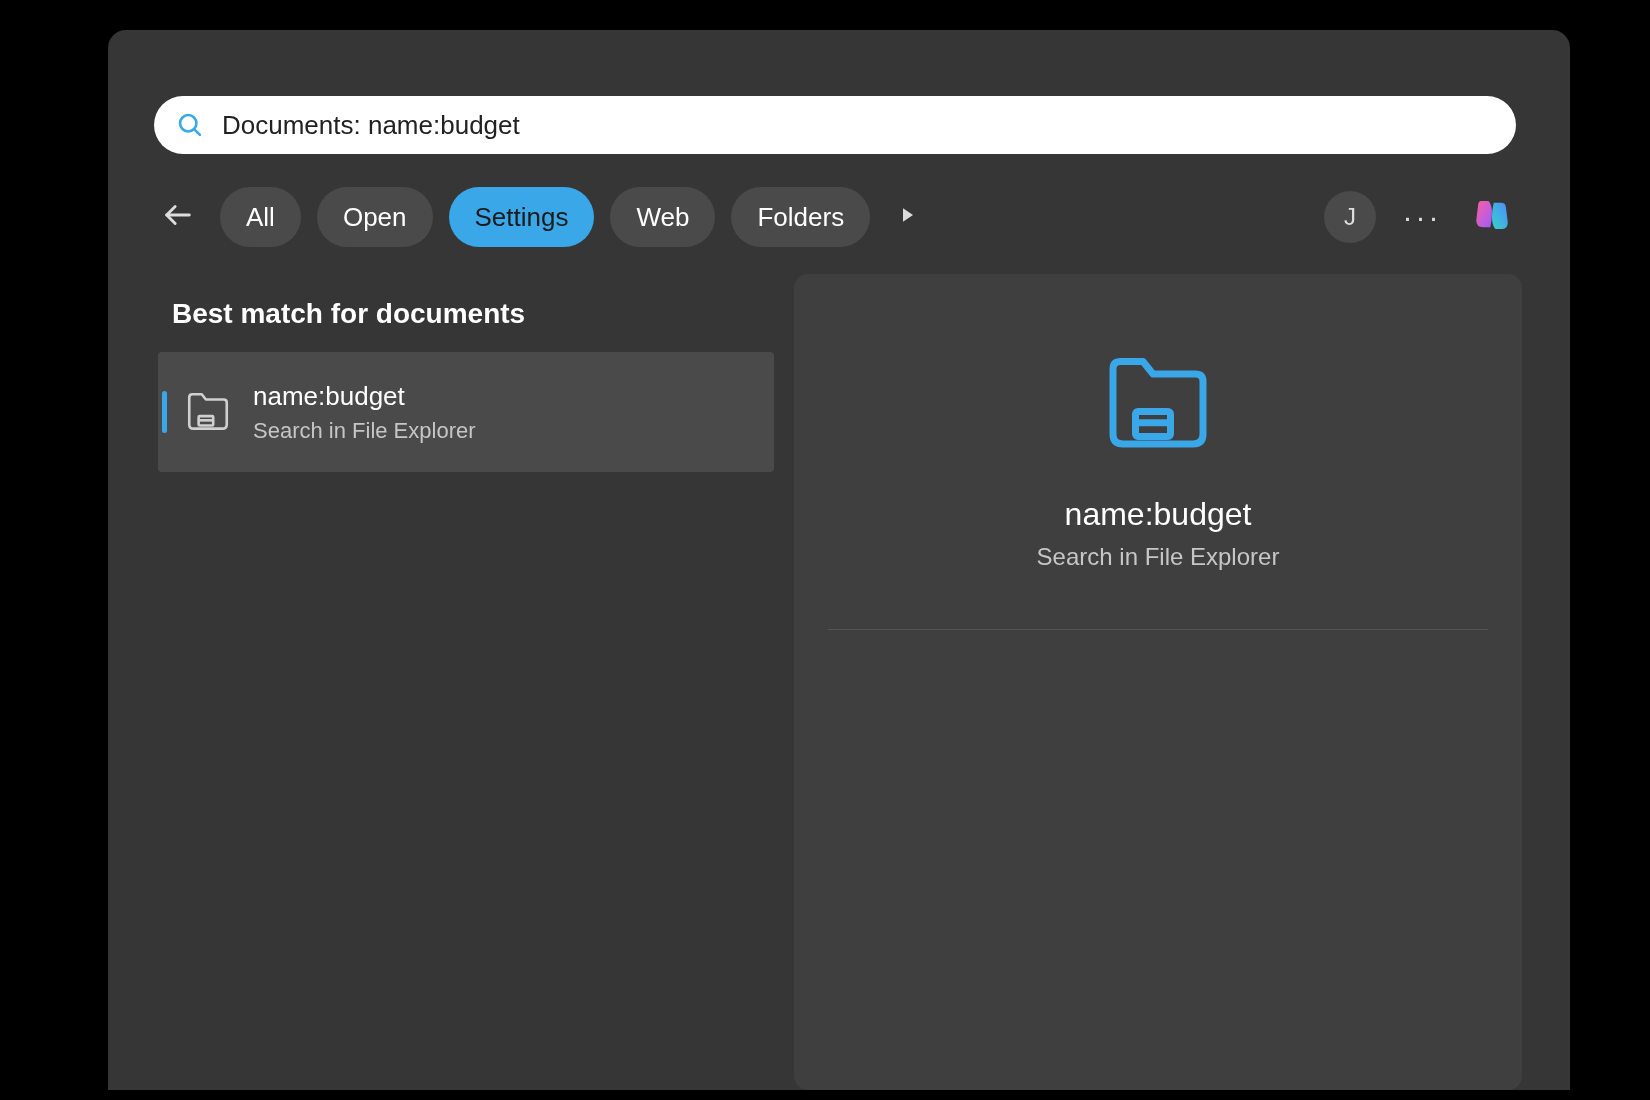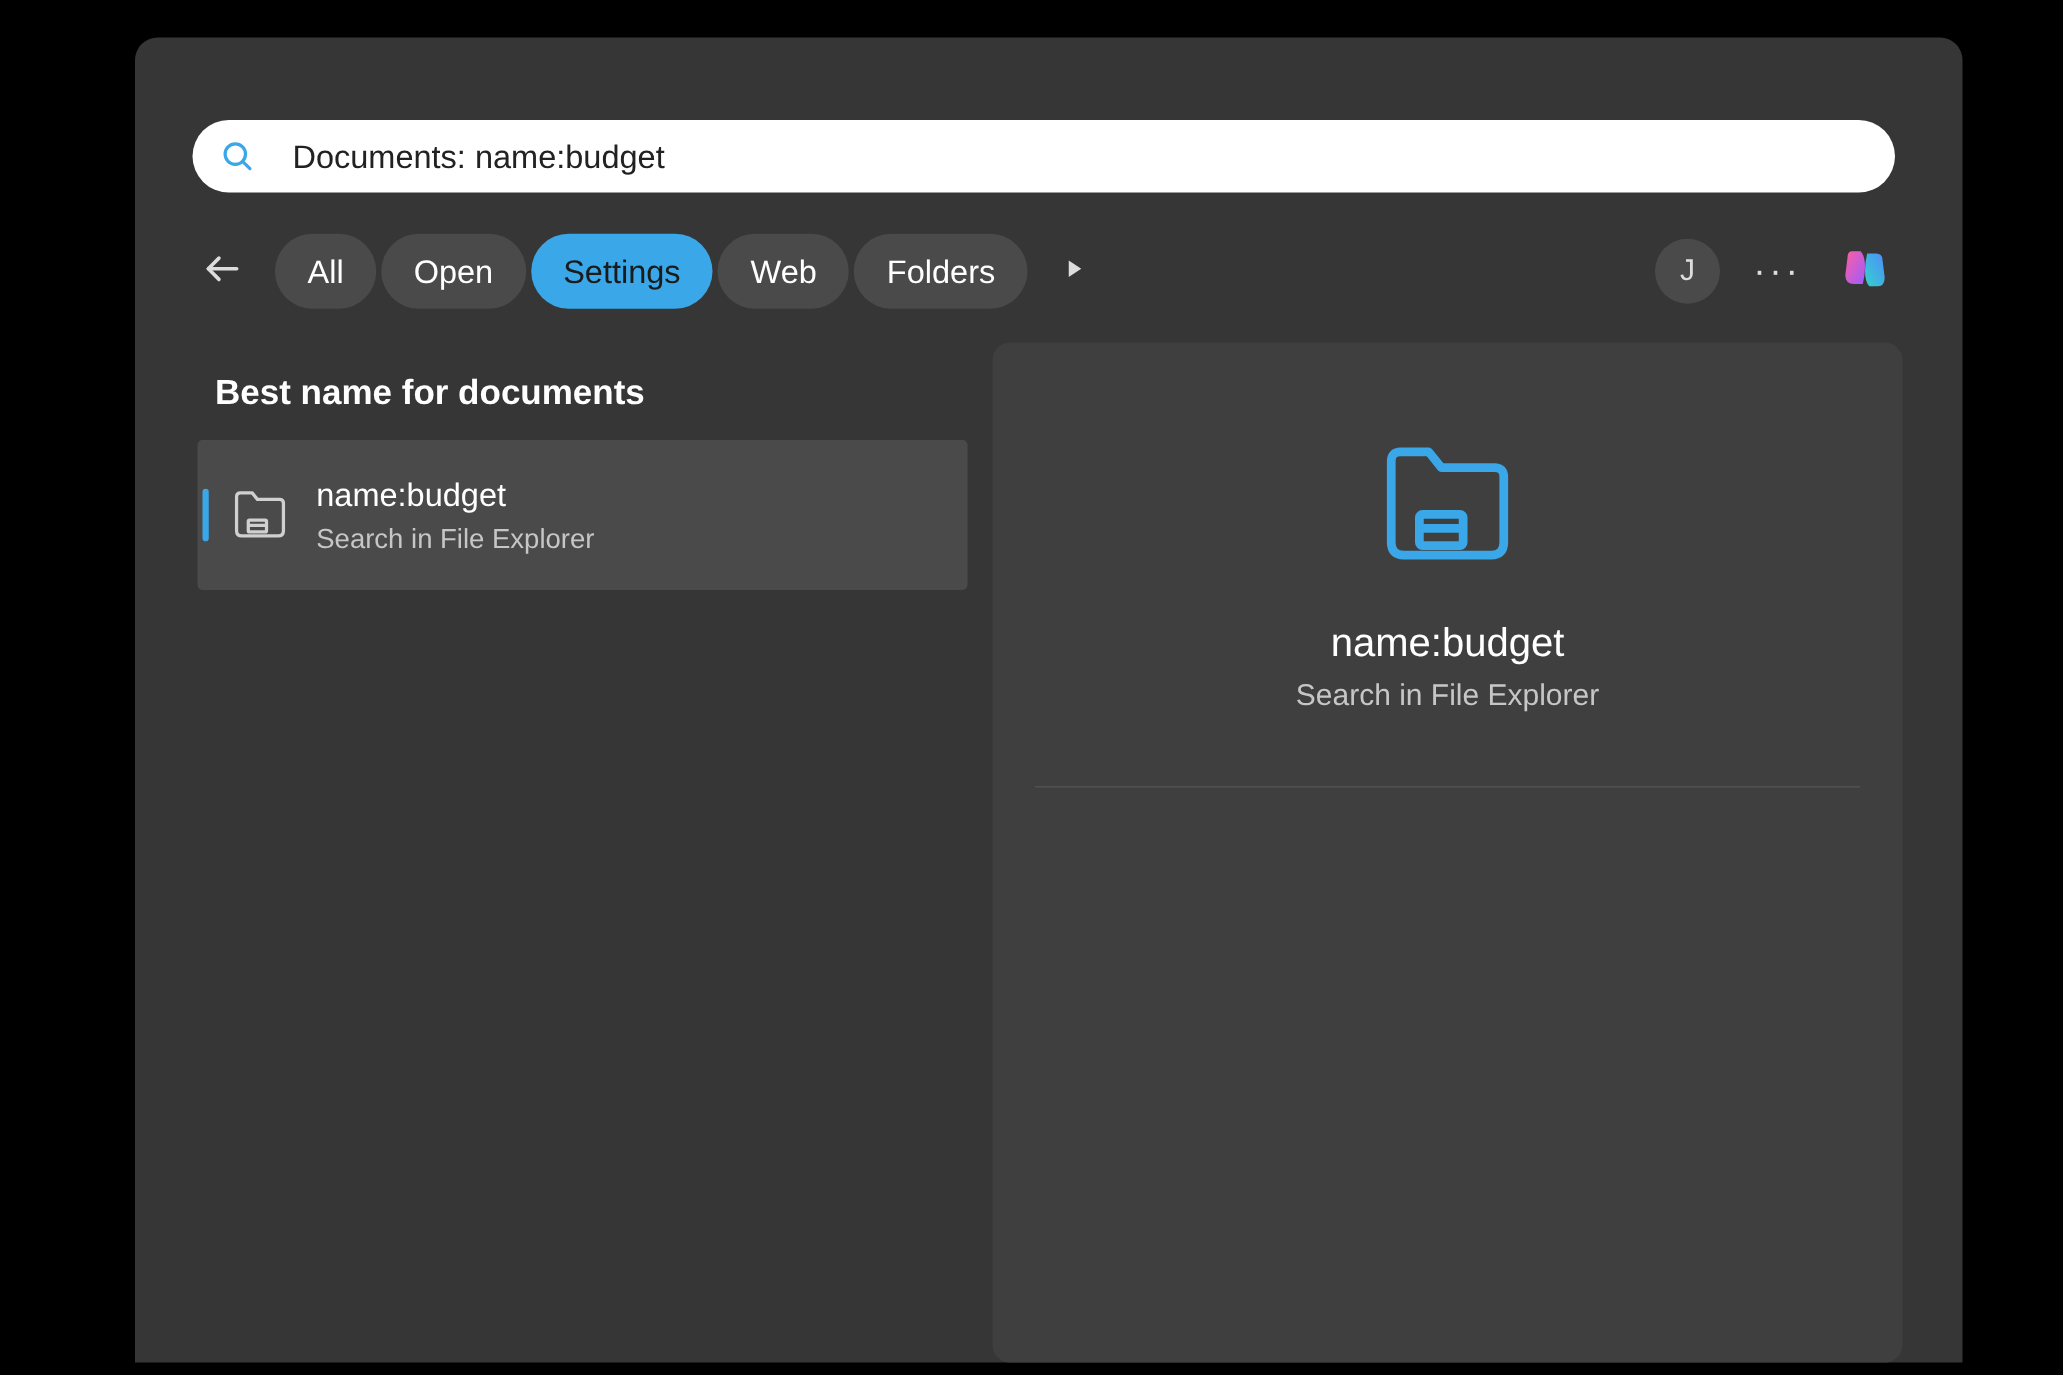--- a/index.html
+++ b/index.html
@@ -29,40 +29,39 @@
     padding: 0 22px;
   }
   .search-bar .icon { width: 28px; height: 28px; margin-right: 18px; flex-shrink: 0; }
   .search-bar input {
     flex: 1;
     border: none;
     outline: none;
     font-size: 26px;
     color: #222;
     background: transparent;
-    margin-left: 12px;
   }
 
   
   .filter-row {
     position: absolute;
     left: 46px;
     top: 156px;
     width: 1362px;
     height: 62px;
     display: flex;
     align-items: center;
   }
   .back-btn {
     width: 48px; height: 48px;
     display: flex; align-items: center; justify-content: center;
     margin-right: 18px;
     cursor: pointer;
   }
-  .pills { display: flex; gap: 4px; align-items: center; }
+  .pills { display: flex; gap: 16px; align-items: center; }
   .pill {
     height: 60px;
     padding: 0 26px;
     border-radius: 30px;
     background: #4a4a4a;
     color: #fff;
     font-size: 26px;
     display: flex; align-items: center;
     cursor: pointer;
     white-space: nowrap;
@@ -242,21 +241,21 @@
               </linearGradient>
             </defs>
             <path d="M12 8 Q8 8 8 14 L6 30 Q6 38 14 38 L22 38 Q24 30 24 22 Q24 12 20 8 Z" fill="url(#cp1)"></path>
             <path d="M26 10 Q24 18 24 26 Q24 36 28 40 L36 40 Q42 40 42 32 L40 16 Q40 10 34 10 Z" fill="url(#cp2)"></path>
           </svg>
         </span>
       </div>
     </div>
   </div>
 
-  <div class="section-title">Best name for documents</div>
+  <div class="section-title">Best match for documents</div>
 
   <div class="result-card">
     <div class="accent"></div>
     <span class="res-icon">
       <svg viewBox="0 0 48 48" fill="none" stroke="#d0d0d0" stroke-width="2.5" stroke-linejoin="round">
         <path d="M6 14 L6 10 Q6 7 9 7 L18 7 L22 12 L39 12 Q42 12 42 15 L42 36 Q42 40 38 40 L10 40 Q6 40 6 36 Z"></path>
         <rect x="15" y="28" width="14" height="9" rx="1"></rect>
         <line x1="15" y1="32" x2="29" y2="32"></line>
       </svg>
     </span>

